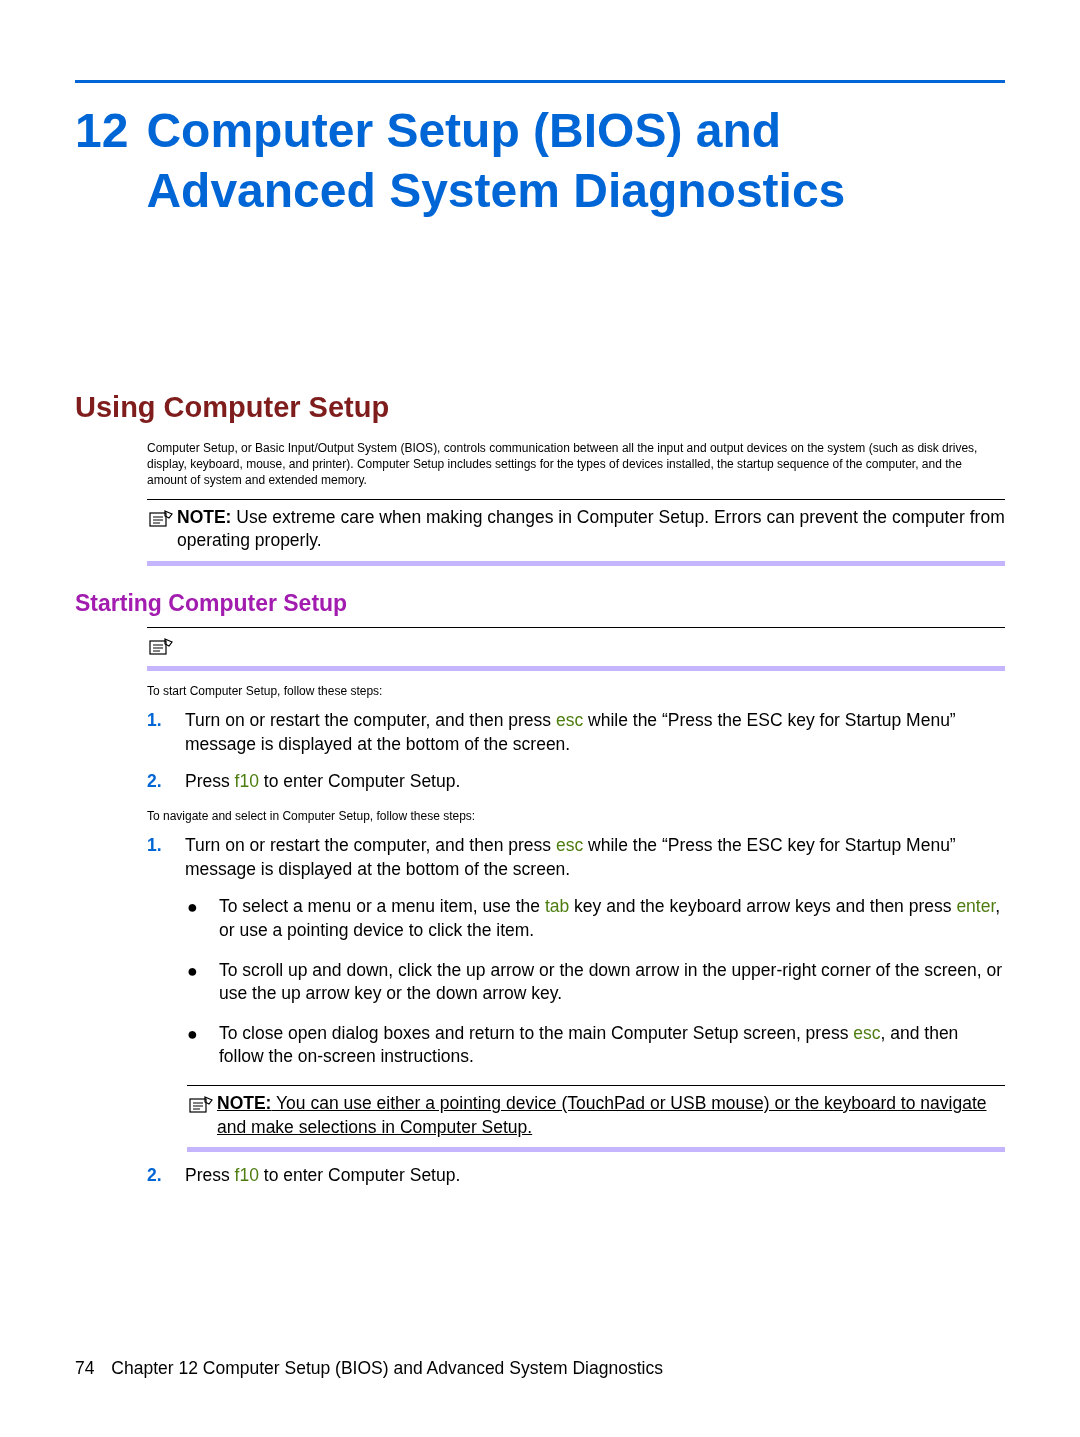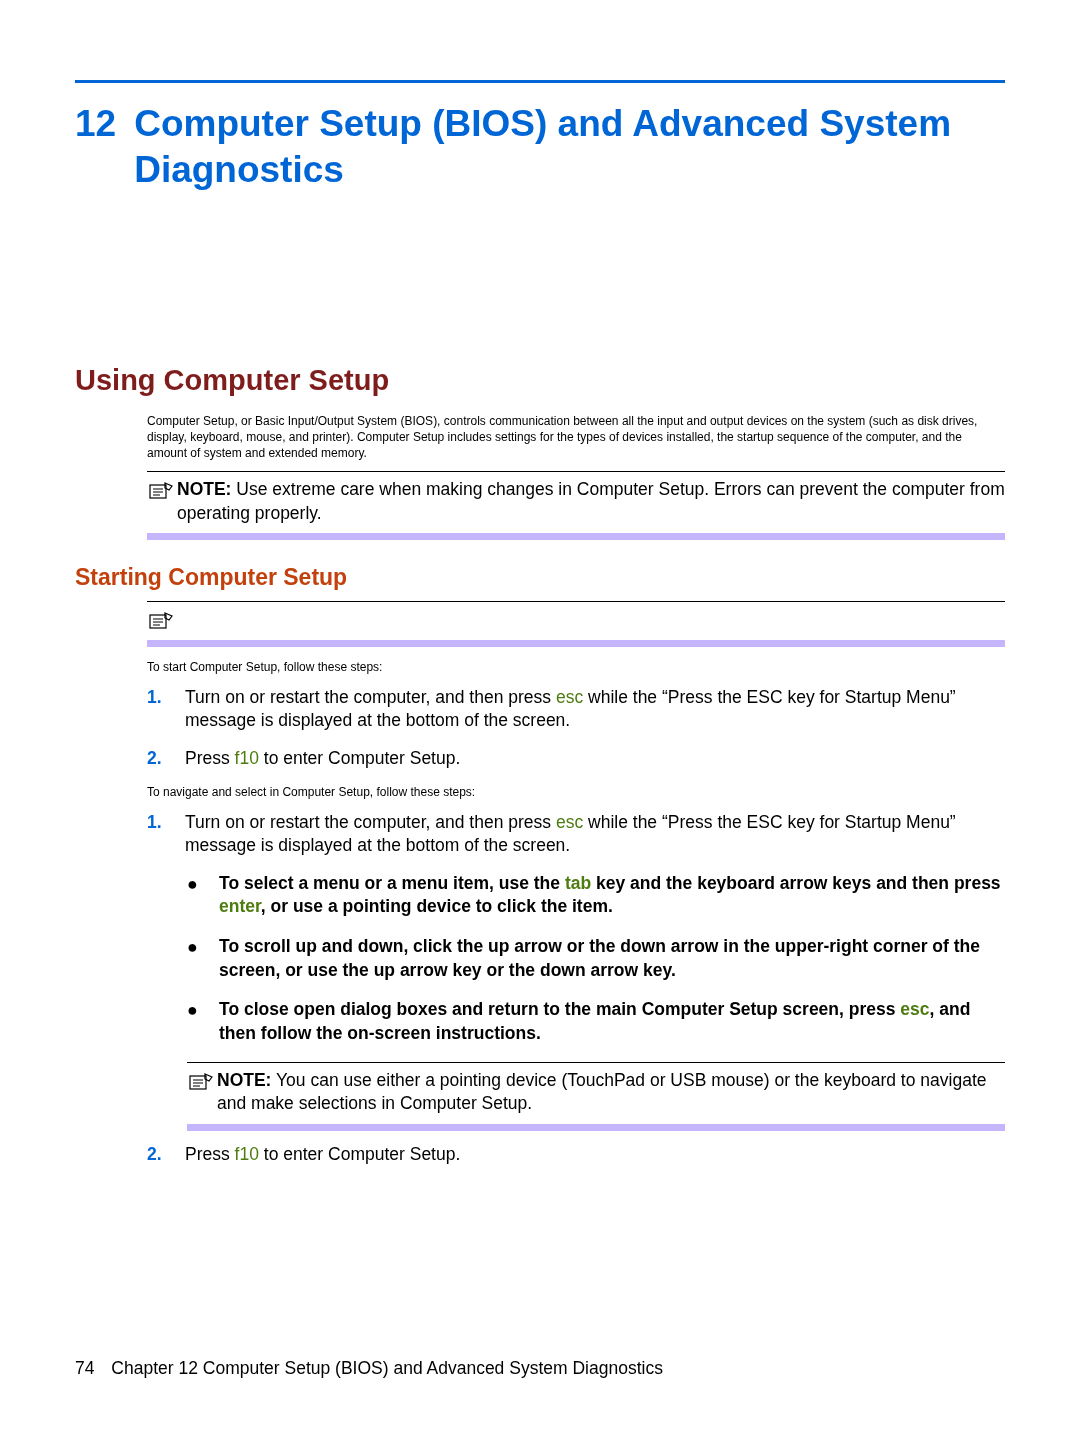--- a/index.html
+++ b/index.html
@@ -16,54 +16,54 @@
     left: 75px;
     right: 75px;
     top: 80px;
   }
   .top-rule {
     border-top: 3px solid #0066d6;
     margin-bottom: 18px;
   }
   .chapter-heading {
     color: #0066d6;
-    font-size: 37px;
+    font-size: 48px;
     font-weight: bold;
     line-height: 1.25;
     display: flex;
     gap: 18px;
     justify-content: flex-end;
   }
   .chapter-num {
     white-space: nowrap;
   }
   .section-h2 {
     color: #7f1d1d;
     font-size: 29px;
     font-weight: bold;
     margin-top: 170px;
     margin-bottom: 16px;
   }
   .section-h3 {
-    color: #c2410c;
+    color: #a21caf;
     font-size: 23px;
     font-weight: bold;
     margin-top: 24px;
     margin-bottom: 10px;
   }
   .body-text {
     font-size: 12px;
     line-height: 1.35;
     margin-left: 72px;
     margin-bottom: 10px;
   }
   .note-box {
     margin-left: 72px;
     border-top: 1px solid #000;
-    border-bottom: 7px solid #c4b5fd;
+    border-bottom: 5px solid #c4b5fd;
     padding: 6px 0 8px 0;
     display: flex;
     gap: 2px;
     font-size: 17.5px;
     line-height: 1.35;
     margin-bottom: 12px;
     margin-top: 10px;
   }
   .note-icon {
     flex: 0 0 auto;
@@ -98,21 +98,21 @@
   .sub-bullet {
     display: flex;
     gap: 20px;
     margin-bottom: 16px;
   }
   .sub-marker {
     width: 12px;
     flex: 0 0 auto;
     font-size: 18px;
   }
-  .sub-body { flex: 1; font-weight: bold; }
+  .sub-body { flex: 1; }
   .footer {
     position: absolute;
     left: 75px;
     bottom: 58px;
     font-size: 17.5px;
   }
   .footer-page { margin-right: 12px; }
 </style>
 </head>
 <body>
@@ -194,21 +194,21 @@
       <span class="sub-body">To scroll up and down, click the up arrow or the down arrow in the upper-right corner of the screen, or use the up arrow key or the down arrow key.</span>
     </div>
     <div class="sub-bullet">
       <span class="sub-marker">●</span>
       <span class="sub-body">
         <span>To close open dialog boxes and return to the main Computer Setup screen, press </span><span class="key">esc</span><span>, and then follow the on-screen instructions.</span>
       </span>
     </div>
   </div>
 
-  <div class="note-box" style="margin-left:112px;">
+  <div class="note-box" style="margin-left:112px;text-decoration:underline;">
     <svg class="note-icon" viewBox="0 0 28 22">
       <rect x="3" y="5" width="16" height="13" fill="none" stroke="#000" stroke-width="1.2"></rect>
       <line x1="6" y1="9" x2="16" y2="9" stroke="#000" stroke-width="1"></line>
       <line x1="6" y1="12" x2="16" y2="12" stroke="#000" stroke-width="1"></line>
       <line x1="6" y1="15" x2="13" y2="15" stroke="#000" stroke-width="1"></line>
       <path d="M18 3 L25 6 L22 10 L18 8 Z" fill="none" stroke="#000" stroke-width="1.2"></path>
     </svg>
     <div>
       <span class="note-label">NOTE:</span>
       <span>You can use either a pointing device (TouchPad or USB mouse) or the keyboard to navigate and make selections in Computer Setup.</span>

